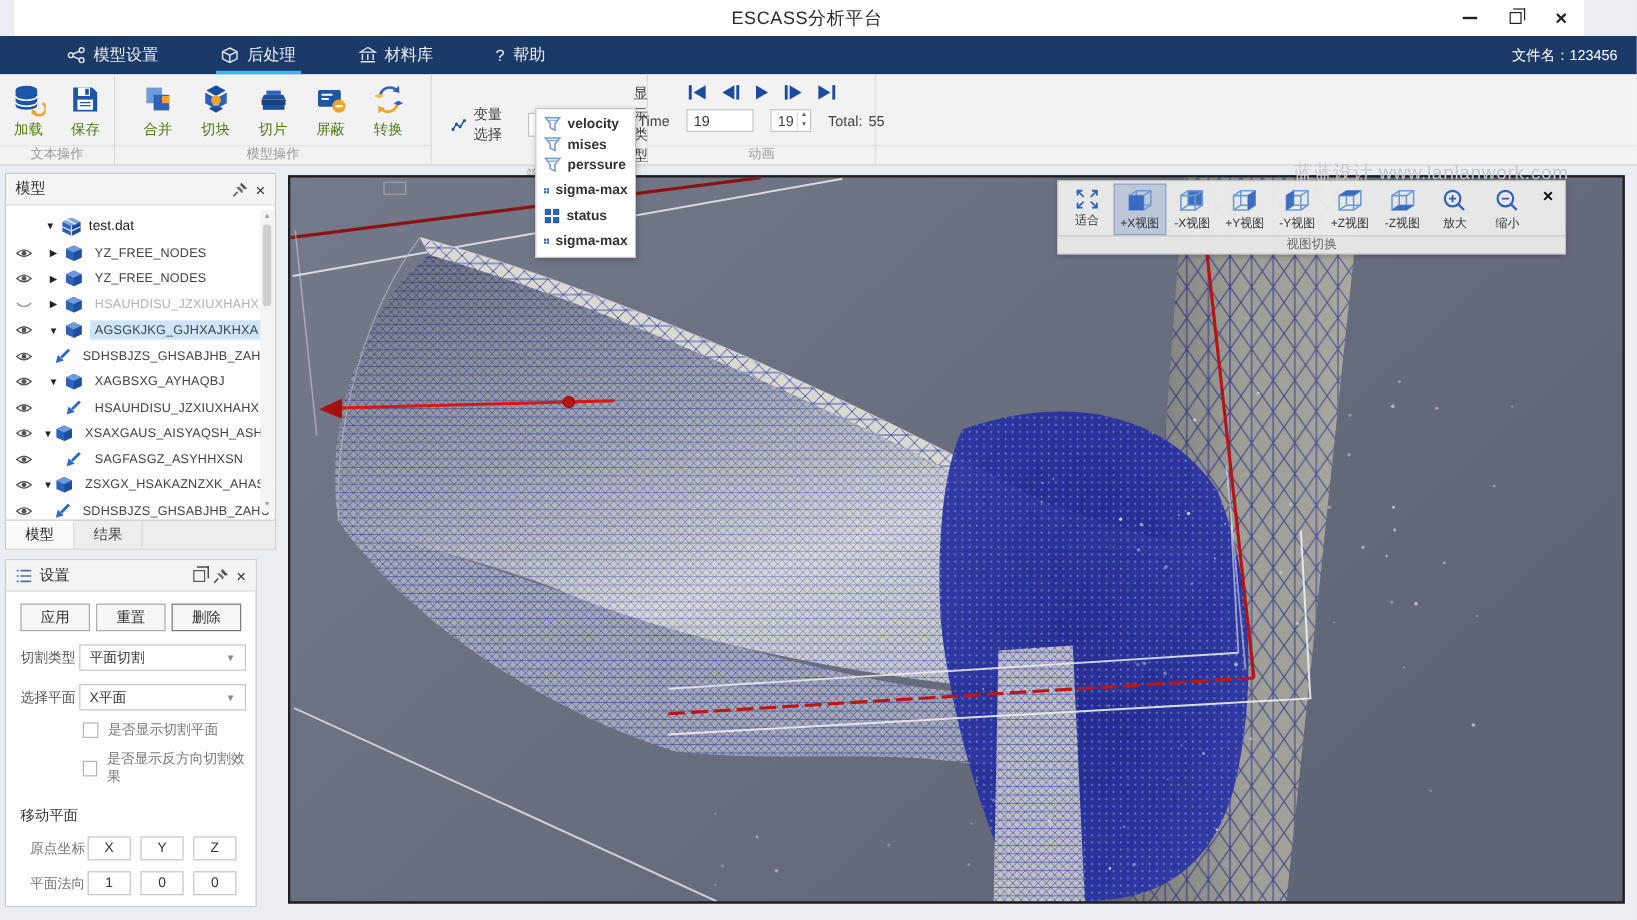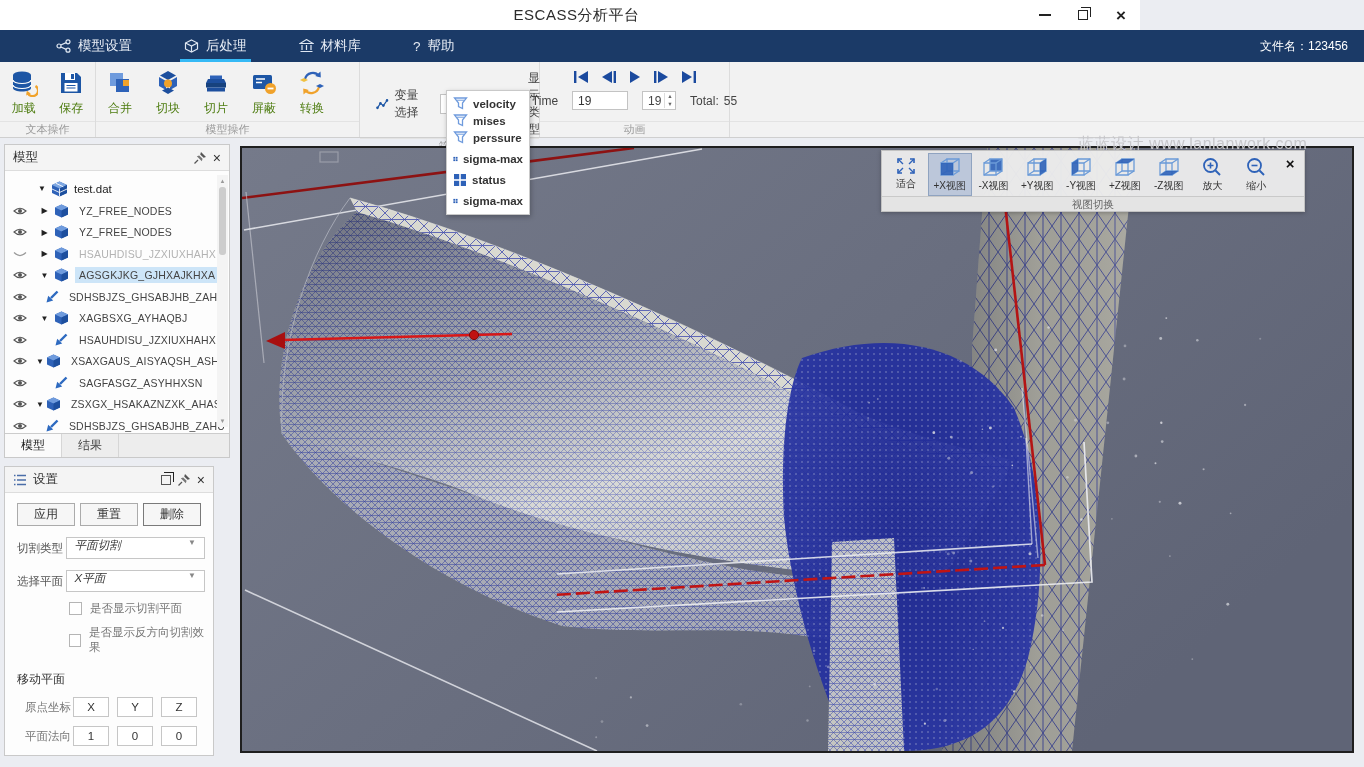--- a/index.html
+++ b/index.html
@@ -1,20 +1,20 @@
 <!DOCTYPE html>
 <html><head>
 <meta charset="utf-8">
 <style>
   * { margin:0; padding:0; box-sizing:border-box; }
   html,body { width:1364px; height:767px; overflow:hidden; font-family:"Liberation Sans","DejaVu Sans",sans-serif; background:#ebedf2; }
   body { position:relative; font-size:12px; color:#333; }
 
   
-  .titlebar { position:absolute; left:0; top:0; width:1140px; height:30px; background:#ffffff; display:flex; align-items:center; justify-content:center;padding-left:13px; }
+  .titlebar { position:absolute; left:12px; top:0; width:1308px; height:30px; background:#ffffff; display:flex; align-items:center; justify-content:center;padding-left:13px; }
   .title { font-size:15px; color:#2b2b2b; letter-spacing:.5px; }
   .wctrls { position:absolute; right:8px; top:0; height:30px; display:flex; align-items:center; gap:16px; }
   .wbtn { width:22px; height:22px; display:flex; align-items:center; justify-content:center; color:#222; cursor:default; }
   .min-glyph { width:12px; height:0; border-bottom:2px solid #222; }
   .rst-glyph { width:10px; height:10px; border:1.5px solid #222; position:relative; }
   .rst-glyph:before { content:""; position:absolute; left:2px; top:-4px; width:9px; height:9px; border:1.5px solid #222; border-left:none; border-bottom:none; }
   .close-glyph { font-size:17px; font-weight:bold; line-height:1; }
 
   
   .menubar { position:absolute; left:0; top:30px; width:1364px; height:32px; background:#1b3a67; display:flex; align-items:stretch; }
@@ -25,21 +25,21 @@
   .menu-right { margin-left:auto; display:flex; align-items:center; padding-right:16px; color:#ffffff; font-size:12px; }
 
   
   .ribbon { position:absolute; left:0; top:62px; width:1364px; height:76px; background:#f2f2f2; border-bottom:1px solid #cfcfcf; display:flex; }
   .rgroup { position:relative; display:flex; flex-direction:column; border-right:1px solid #dcdcdc; }
   .rgroup-body { flex:1; display:flex; align-items:flex-start; }
   .rgroup-cap { height:16px; border-top:1px solid #e3e3e3; text-align:center; font-size:11px; color:#9a9a9a; line-height:15px; }
   .bigbtn { width:48px; margin-top:7px; display:flex; flex-direction:column; align-items:center; gap:3px; cursor:default; }
   .bigbtn .blabel { font-size:12px; color:#4d7c0f; }
   .g1 { width:96px; } .g1 .rgroup-body { justify-content:space-evenly; }
-  .g2 { width:264px; } .g2 .rgroup-body { justify-content:flex-start; }
+  .g2 { width:264px; } .g2 .rgroup-body { justify-content:center; }
   .g3 { width:180px; } .g4 { width:190px; }
   .gfill { flex:1; border-right:none; }
   .filter-rows { padding:8px 0 0 16px; display:flex; flex-direction:row; gap:8px; }
   .frow { display:flex; align-items:center; gap:6px; font-size:12px; color:#444; }
   .rselect { width:86px; height:20px; background:#fff; border:1px solid #c3c3c3; display:flex; align-items:center; padding:0 6px; font-size:12px; color:#444; justify-content:space-between; margin-left:4px; cursor:default; }
   .sel-arrow { font-size:8px; color:#888; }
   .anim-col { width:100%; padding-top:8px; display:flex; flex-direction:column; align-items:center; gap:7px; }
   .pbrow { display:flex; gap:12px; align-items:center; }
   .pbtn { cursor:default; display:flex; }
   .timerow { display:flex; align-items:center; gap:14px; font-size:12px; color:#444; }
@@ -80,21 +80,21 @@
   .ptab { padding:0 16px; display:flex; align-items:center; font-size:12px; color:#444; border-right:1px solid #d6d6d6; cursor:default; }
   .ptab.active { background:#fafafa; color:#222; }
 
   .settings-panel { left:4px; top:466px; width:210px; height:290px; }
   .sbody { padding:10px 8px 0 8px; }
   .btnrow { display:flex; gap:5px; padding:0 4px; }
   .sbtn { flex:1; height:23px; background:#f6f6f6; border:1px solid #ababab; font-size:12px; color:#333; display:flex; align-items:center; justify-content:center; cursor:default; }
   .sbtn.strong { border-color:#7a7a7a; }
   .fieldrow { display:flex; align-items:center; margin-top:11px; }
   .flabel { width:52px; margin-left:4px; font-size:11.5px; color:#555; }
-  .fselect { width:148px; height:22px; background:#fff; border:1px solid #c6c6c6; display:flex; align-items:flex-start; justify-content:space-between; padding:0 8px; font-size:11.5px; color:#333; cursor:default;font-style:italic; }
+  .fselect { width:148px; height:22px; background:#fff; border:1px solid #c6c6c6; display:flex; align-items:center; justify-content:space-between; padding:0 8px; font-size:11.5px; color:#333; cursor:default; }
   .cbrow { display:flex; align-items:center; gap:8px; margin:9px 0 0 56px; cursor:default; }
   .cbox { width:13px; height:13px; background:#fff; border:1px solid #b5b5b5; }
   .cblabel { font-size:11.5px; color:#777; }
   .sechead { margin:16px 0 0 4px; font-size:12px; color:#333; }
   .coordrow { display:flex; align-items:center; margin-top:9px; }
   .coordrow .clabel { width:55px; margin-left:12px; font-size:11.5px; color:#777; }
   .cbox-in { width:36px; height:20px; margin-right:8px; background:#fff; border:1px solid #c6c6c6; text-align:center; font-size:11.5px; color:#333; font-family:"Liberation Sans",sans-serif; }
 
   
   .viewport { position:absolute; left:240px; top:146px; width:1114px; height:607px; border:2px solid #1f1f1f; background:#686d7e; z-index:1; }

